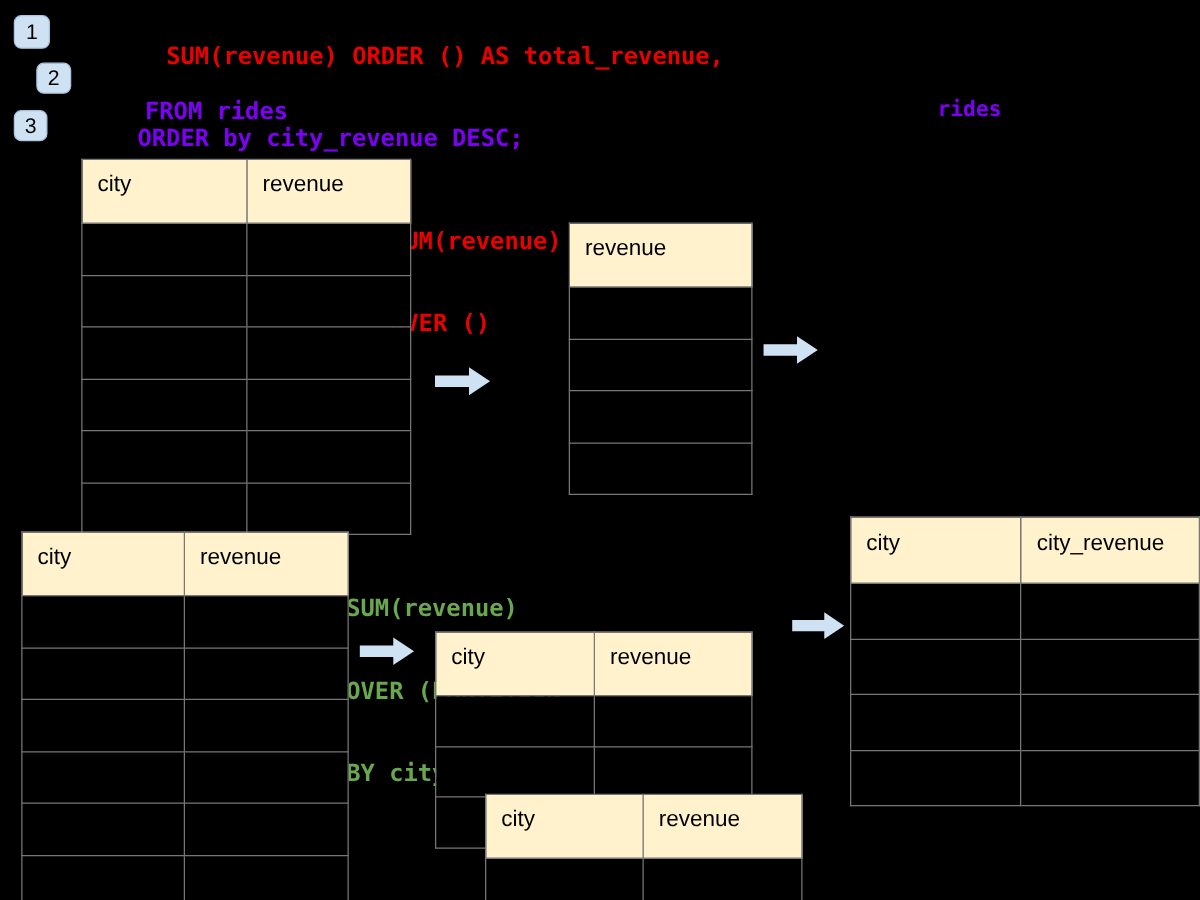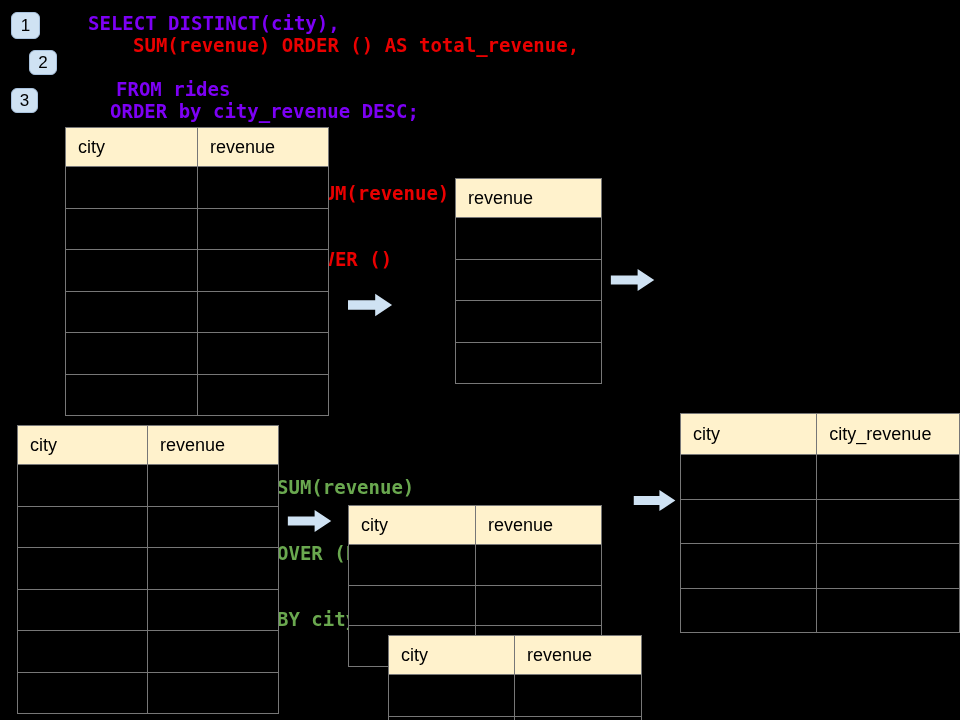--- a/index.html
+++ b/index.html
@@ -29,21 +29,21 @@
   #side-note span{display:block;}
 
   #label-total{left:312px;top:138px;}
   #label-total span{display:block;}
   #label-partition{left:277px;top:432px;}
   #label-partition span{display:block;}
 
   
   table.tbl{position:absolute;border-collapse:collapse;table-layout:fixed;}
   .tbl th{background:#fff2cc;border:1px solid #777;font-weight:400;font-size:18px;
-          text-align:left;padding:0 0 0 12px;color:#000;}
+          text-align:left;padding:0 0 12px 12px;color:#000;}
   .tbl td{background:#000;border:1px solid #777;padding:0;}
 
   #t1{left:65px;top:127px;}  #t1 th{height:38px;} #t1 td{height:40.5px;}
   #t1 .c0{width:119px;} #t1 .c1{width:118px;}
 
   #t2{left:455px;top:178px;} #t2 th{height:38px;} #t2 td{height:40.5px;}
   #t2 .c0{width:133px;}
 
   #t3{left:17px;top:425px;}  #t3 th{height:38px;} #t3 td{height:40.5px;}
   #t3 .c0{width:117px;} #t3 .c1{width:118px;}
@@ -66,26 +66,26 @@
 </style>
 </head>
 <body>
 
 <div id="stage">
 
   <div id="badge1" class="badge">1</div>
   <div id="badge2" class="badge">2</div>
   <div id="badge3" class="badge">3</div>
 
-  <div id="sql-l1" class="code purple">SELECT DISTINCT(city),</div>
   <div id="sql-l2" class="code red">SUM(revenue) ORDER () AS total_revenue,</div>
   <div id="sql-l4" class="code purple">FROM rides</div>
   <div id="sql-l5" class="code purple">ORDER by city_revenue DESC;</div>
 
   <div id="side-note" class="code purple">
+    <span>rides</span>
   </div>
 
   <div id="label-total" class="code red">
     <span>SUM(revenue)</span>
     <span>OVER ()</span>
   </div>
 
   <div id="label-partition" class="code green">
     <span>SUM(revenue)</span>
     <span>OVER (PARTITION</span>

